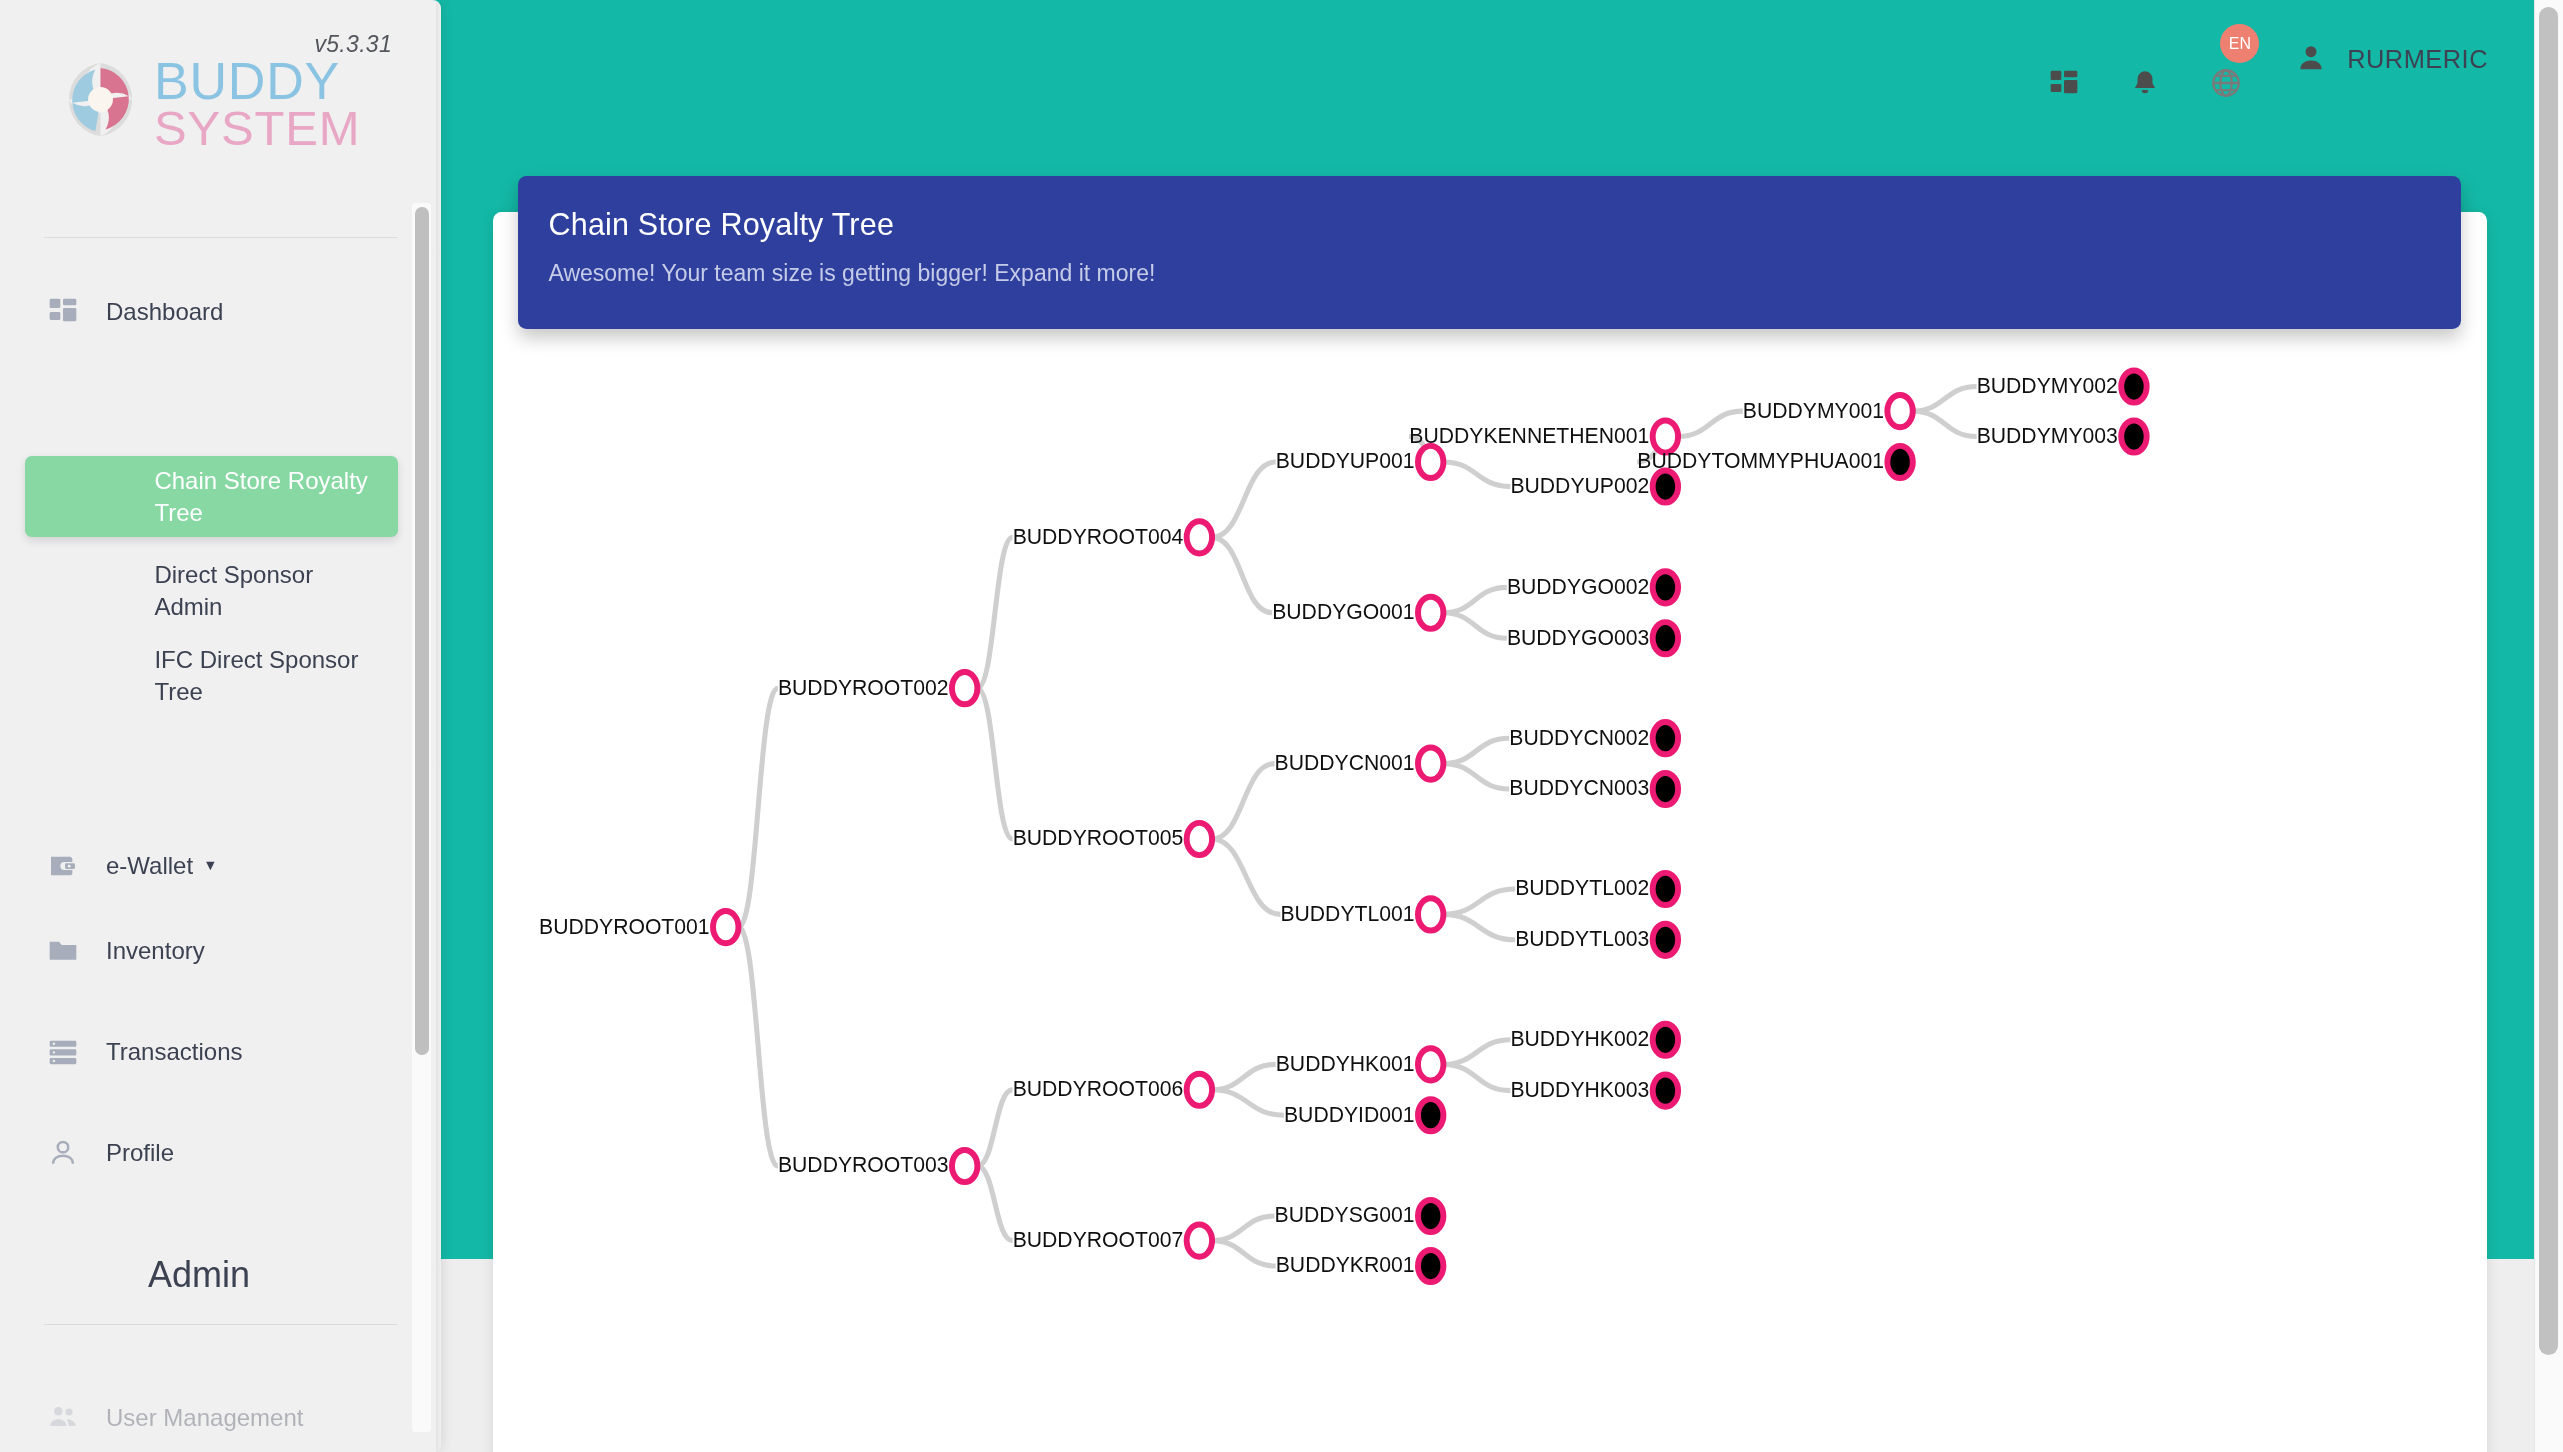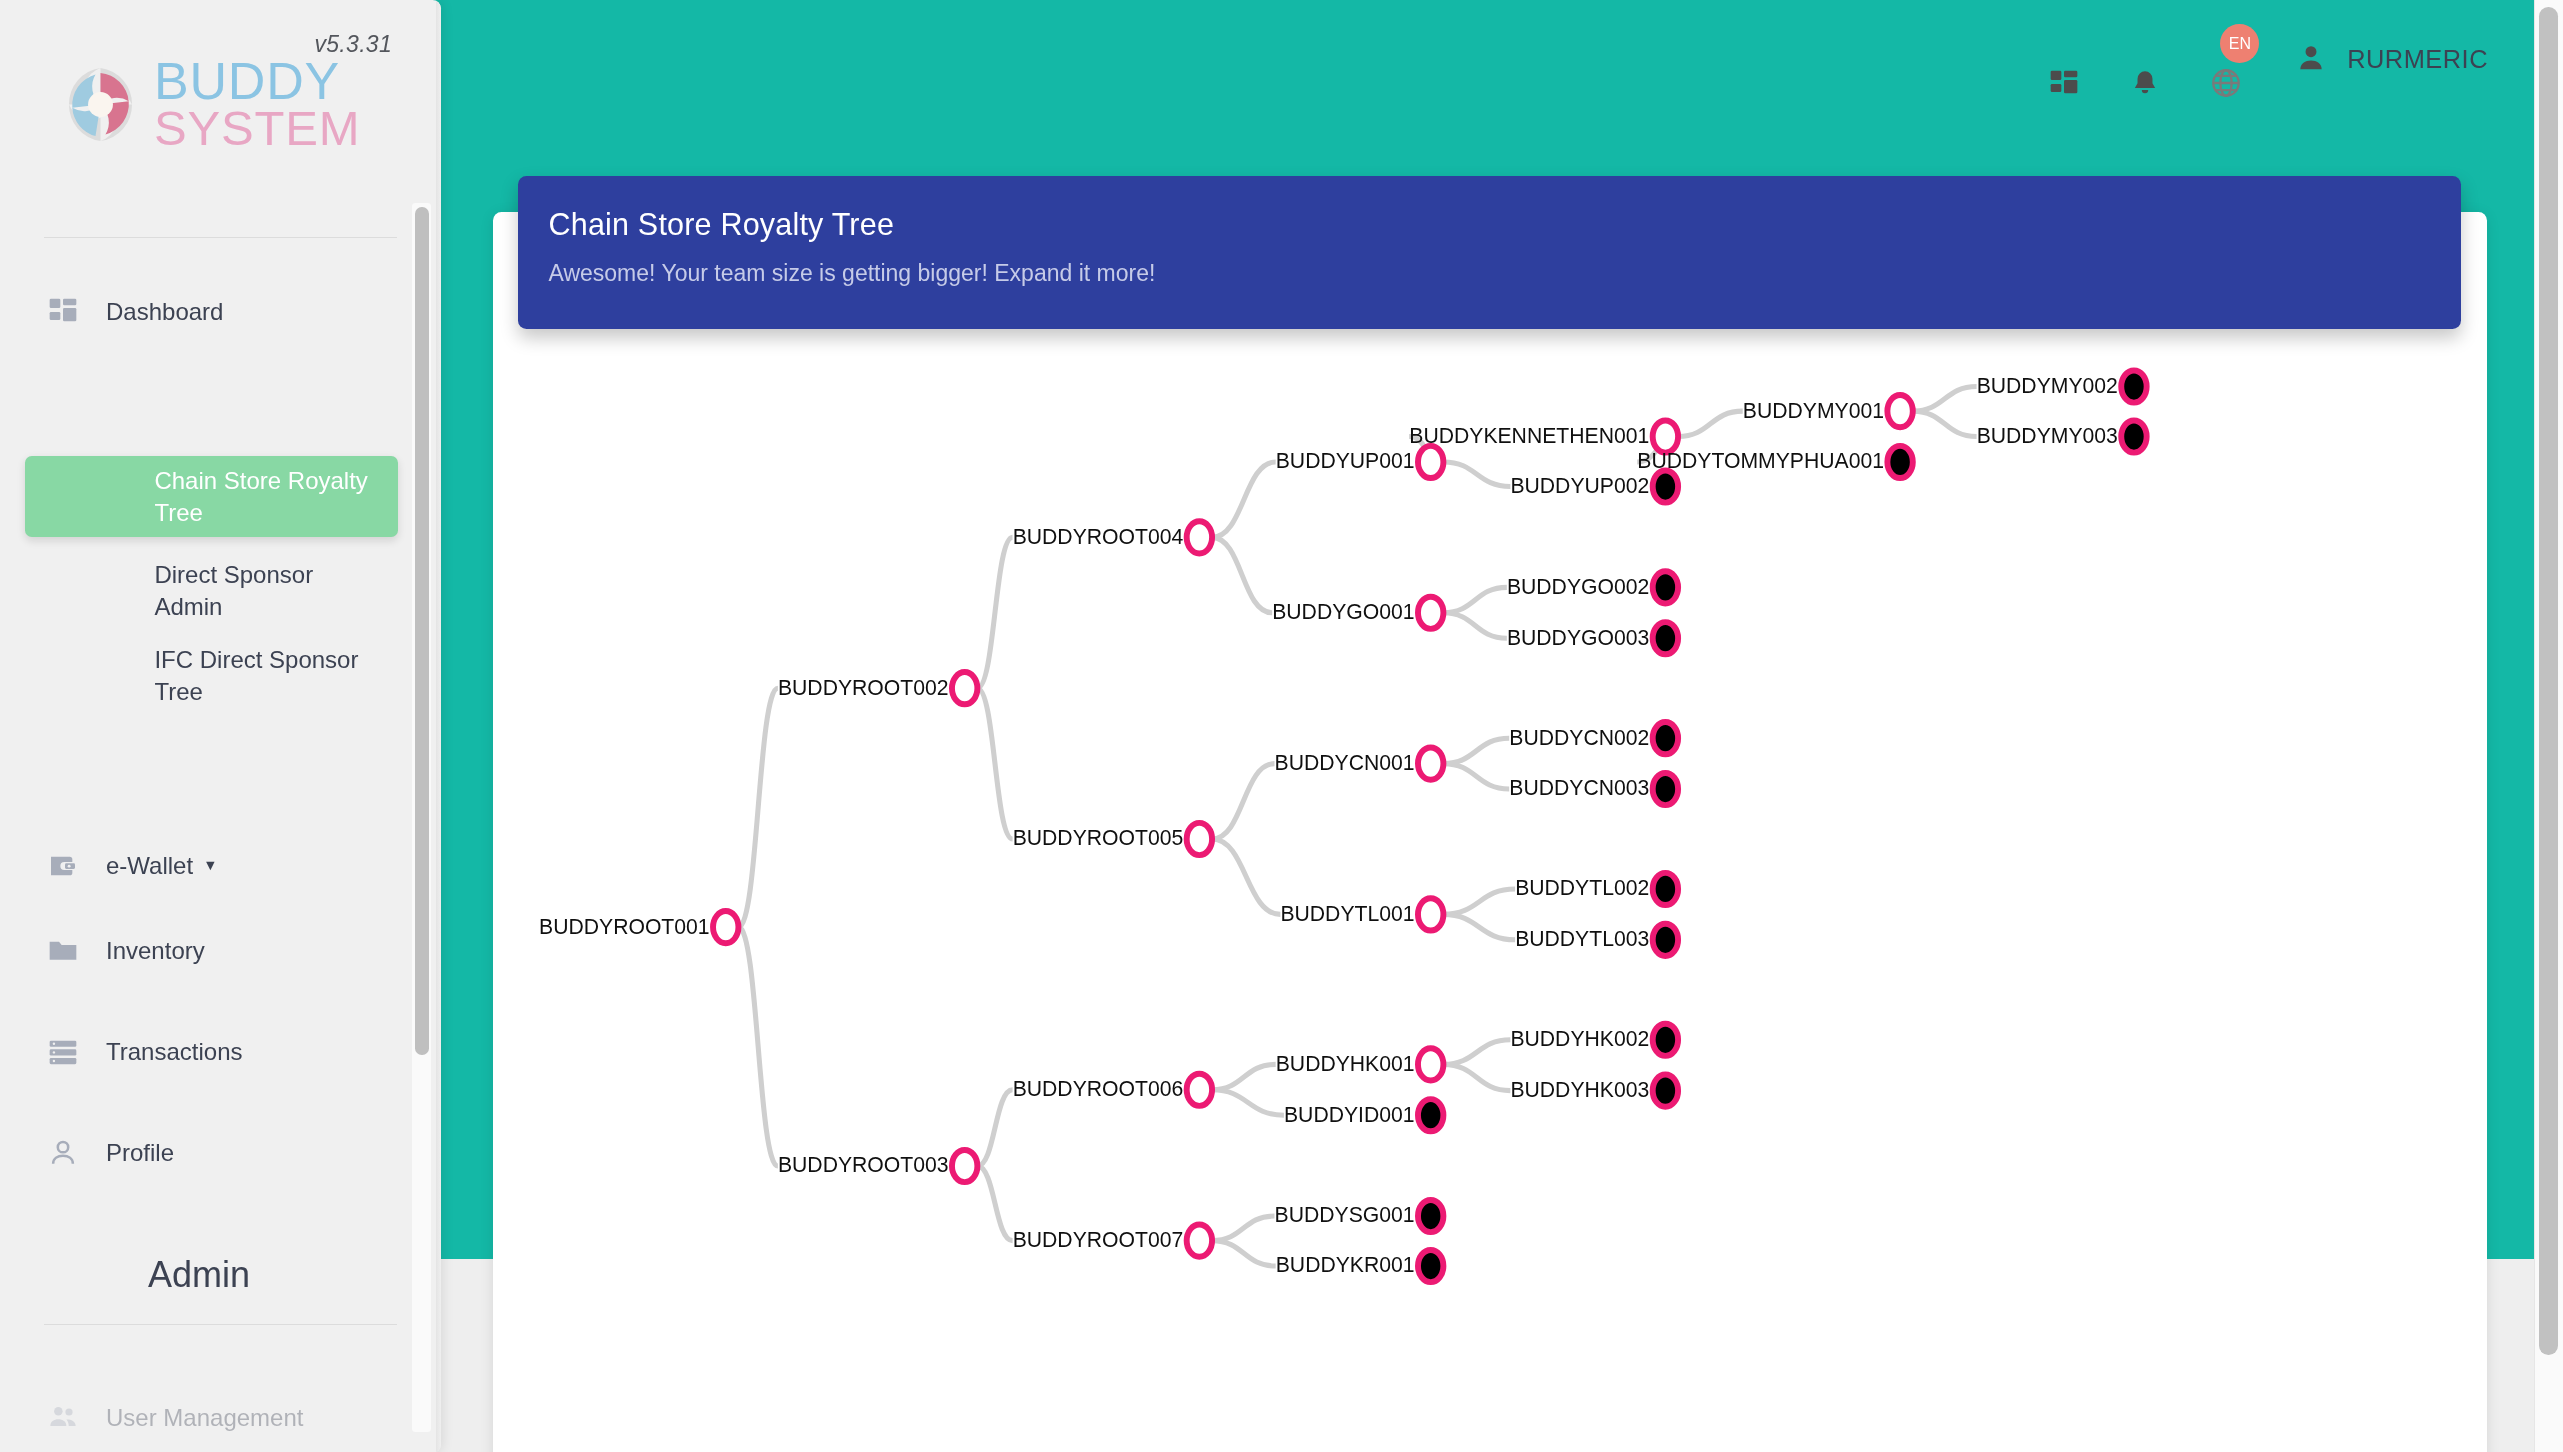--- a/index.html
+++ b/index.html
@@ -19,21 +19,21 @@
     border-top-right-radius: 8.5px;
     border-bottom-right-radius: 8.5px;
     box-shadow: 1.7px 0 12px rgba(0,0,0,0.09);
     overflow: hidden;
   }
   .version {
     position: absolute; right: 49px; top: 30.5px;
     font-style: italic; font-size: 23px; color: #53565c;
     letter-spacing: 0.3px;
   }
-  .brand { position: absolute; left: 59px; top: 58px; display: flex; align-items: center; gap: 12px; }
+  .brand { position: absolute; left: 59px; top: 58px; display: flex; align-items: flex-start; gap: 12px; }
   .brand-mark { width: 83px; height: 83px; position: relative; }
   .brand-text { display: flex; flex-direction: column; line-height: .92; }
   .brand-buddy { font-size: 52px; color: #8bc4e3; letter-spacing: 0.8px; font-weight: 300; }
   .brand-system { font-size: 49px; color: #e8a7c4; letter-spacing: 0.8px; font-weight: 300; }
 
   .divider-line {
     position: absolute; left: 44px; width: 353px; height: 0.8px; background: #dcdcdc;
   }
   #divider-top { top: 237px; }
 

